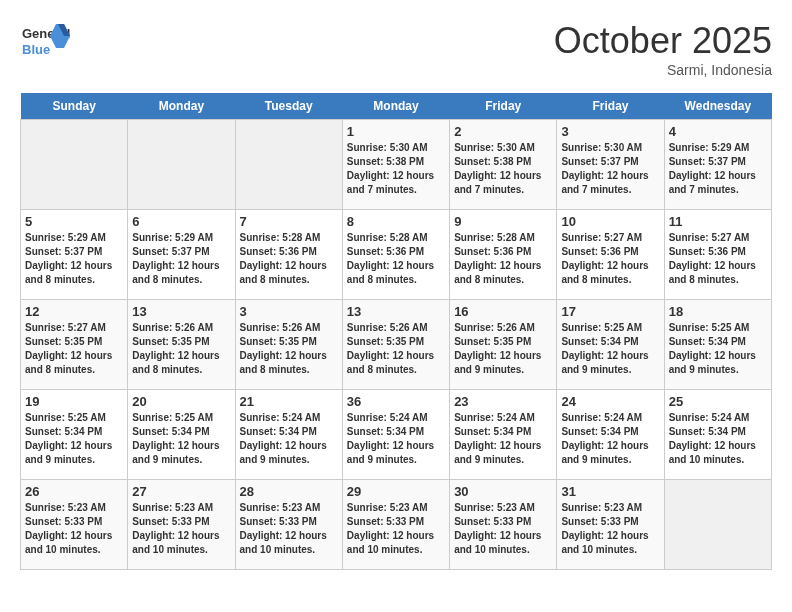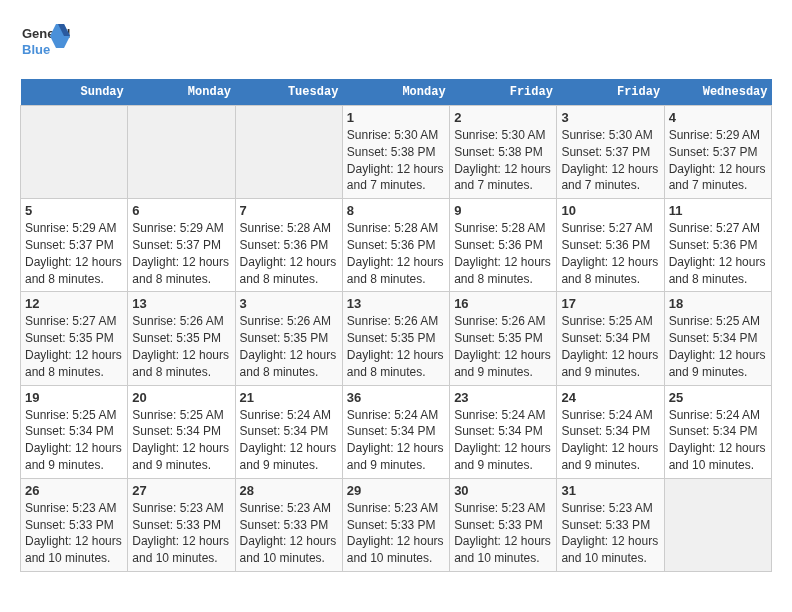--- a/index.html
+++ b/index.html
@@ -35,24 +35,23 @@
     }
     table {
       width: 100%;
       border-collapse: collapse;
       font-size: 11px;
     }
     thead tr th {
       background-color: #3a7abf;
       color: #fff;
       padding: 6px 4px;
-      text-align: right;
+      text-align: center;
       font-size: 12px;
       font-weight: bold;
-      font-family: Liberation Mono, monospace;
     }
     tbody tr td {
       border: 1px solid #ccc;
       vertical-align: top;
       padding: 4px;
       width: calc(100% / 7);
       min-height: 80px;
       height: 90px;
     }
     tbody tr:nth-child(odd) td {
@@ -62,41 +61,44 @@
       background-color: #ffffff;
     }
     .day-num {
       font-size: 13px;
       font-weight: bold;
       color: #333;
       display: block;
       margin-bottom: 2px;
     }
     .day-detail {
-      font-size: 12px;
+      font-size: 10px;
       color: #333;
       line-height: 1.4;
+      font-weight: bold;
     }
     .empty-cell {
       background-color: #f0f0f0 !important;
     }
   </style>
 </head>
 <body>
 
 <div class="header">
   <div class="logo">
   <svg width="50" height="44" viewBox="0 0 50 44">
     <text x="2" y="18" font-size="13" font-weight="bold" fill="#333" font-family="Arial">General</text>
     <text x="2" y="34" font-size="13" font-weight="bold" fill="#4a90d9" font-family="Arial">Blue</text>
     <polygon points="44,4 50,16 44,28 36,28 30,16 36,4" fill="#4a90d9"></polygon>
     <polygon points="44,4 50,16 44,16 38,4" fill="#2a5a9f"></polygon>
   </svg>
 </div>
   <div class="title-section">
+    <div class="month-title">October 2025</div>
+    <div class="subtitle">Sarmi, Indonesia</div>
   </div>
 </div>
 
 <table>
   <thead>
     <tr>
     <th>Sunday</th>
         <th>Monday</th>
         <th>Tuesday</th>
         <th>Monday</th>

